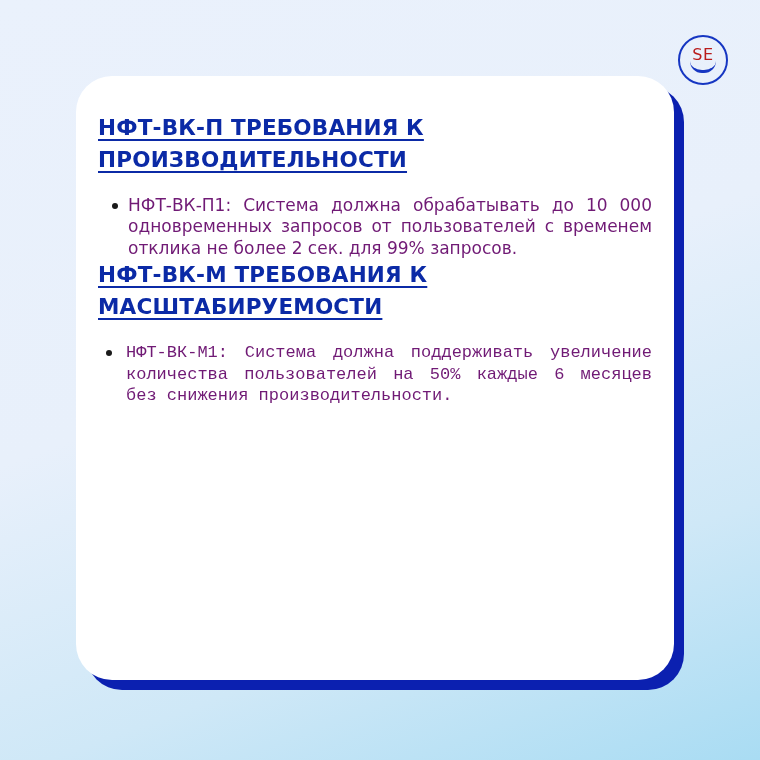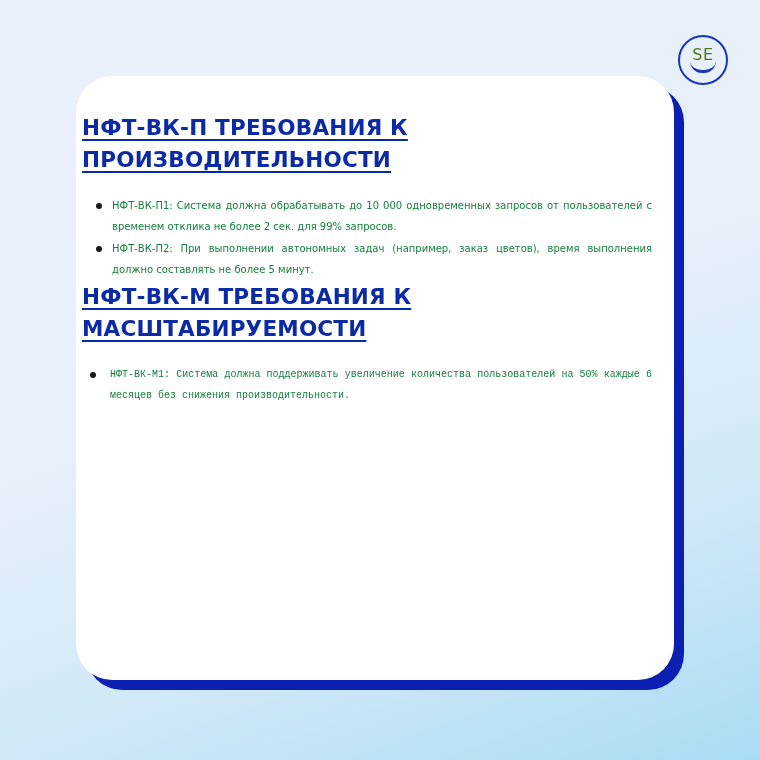--- a/index.html
+++ b/index.html
@@ -7,44 +7,44 @@
     width: 760px; height: 760px; overflow: hidden; position: relative;
     background: linear-gradient(160deg, #eaf1fc 0%, #e8f0fb 45%, #cfe8f7 75%, #a9dcf3 100%);
     font-family: "DejaVu Sans", sans-serif;
   }
   .logo {
     position: absolute; left: 678px; top: 35px; width: 50px; height: 50px;
     border: 2px solid #1636c2; border-radius: 50%; box-sizing: border-box;
   }
   .logo-text {
     position: absolute; left: 0; right: 0; top: 8px; text-align: center;
-    font-size: 16px; color: #4d7c0f; letter-spacing: 0.5px;
+    font-size: 16px; color: #b91c1c; letter-spacing: 0.5px;
   }
   .logo-smile {
     position: absolute; left: 10px; top: 24px; width: 26px; height: 12px;
     border-bottom: 3px solid #1636c2; border-radius: 0 0 14px 14px; box-sizing: border-box;
   }
   .card-shadow {
     position: absolute; left: 86px; top: 86px; width: 598px; height: 604px;
     background: #0b20b0; border-radius: 36px;
   }
   .card {
     position: absolute; left: 76px; top: 76px; width: 598px; height: 604px;
     background: #ffffff; border-radius: 36px; box-sizing: border-box;
-    padding: 36px 22px 0 6px;
+    padding: 36px 22px 0 22px;
   }
   .section-title {
     margin: 0; color: #0b2aa6; font-weight: bold; font-size: 21.5px;
     line-height: 32px; text-decoration: underline; text-underline-offset: 4px;
     text-decoration-thickness: 2px; letter-spacing: 0.2px;
   }
   .list { list-style: none; margin: 0; padding: 0; }
   .item {
-    position: relative; padding-left: 30px; font-size: 10px; line-height: 21.4px;
-    color: #15803d; text-align: justify;
+    position: relative; padding-left: 30px; font-size: 17px; line-height: 21.4px;
+    color: #701a75; text-align: justify;
   }
   .bullet {
     position: absolute; left: 14px; top: 8px; width: 6px; height: 6px;
     background: #1a1a1a; border-radius: 50%;
   }
   .sec1 .list { margin-top: 19px; }
   .sec2 { }
   .sec2 .list { margin-top: 19px; }
   .sec2 .item { padding-left: 28px; font-family: Liberation Mono, monospace; }
   .sec2 .bullet { left: 8px; }
@@ -60,24 +60,20 @@
 <div class="card-shadow"></div>
 
 <div class="card">
   <section class="sec1">
     <h2 class="section-title">НФТ-ВК-П ТРЕБОВАНИЯ К ПРОИЗВОДИТЕЛЬНОСТИ</h2>
     <ul class="list">
       <li class="item">
         <span class="bullet"></span>
         <span>НФТ-ВК-П1: Система должна обрабатывать до 10 000 одновременных запросов от пользователей с временем отклика не более 2 сек. для 99% запросов.</span>
       </li>
-      <li class="item">
-        <span class="bullet"></span>
-        <span>НФТ-ВК-П2: При выполнении автономных задач (например, заказ цветов), время выполнения должно составлять не более 5 минут.</span>
-      </li>
     </ul>
   </section>
 
   <section class="sec2">
     <h2 class="section-title">НФТ-ВК-М ТРЕБОВАНИЯ К МАСШТАБИРУЕМОСТИ</h2>
     <ul class="list">
       <li class="item">
         <span class="bullet"></span>
         <span>НФТ-ВК-М1: Система должна поддерживать увеличение количества пользователей на 50% каждые 6 месяцев без снижения производительности.</span>
       </li>

